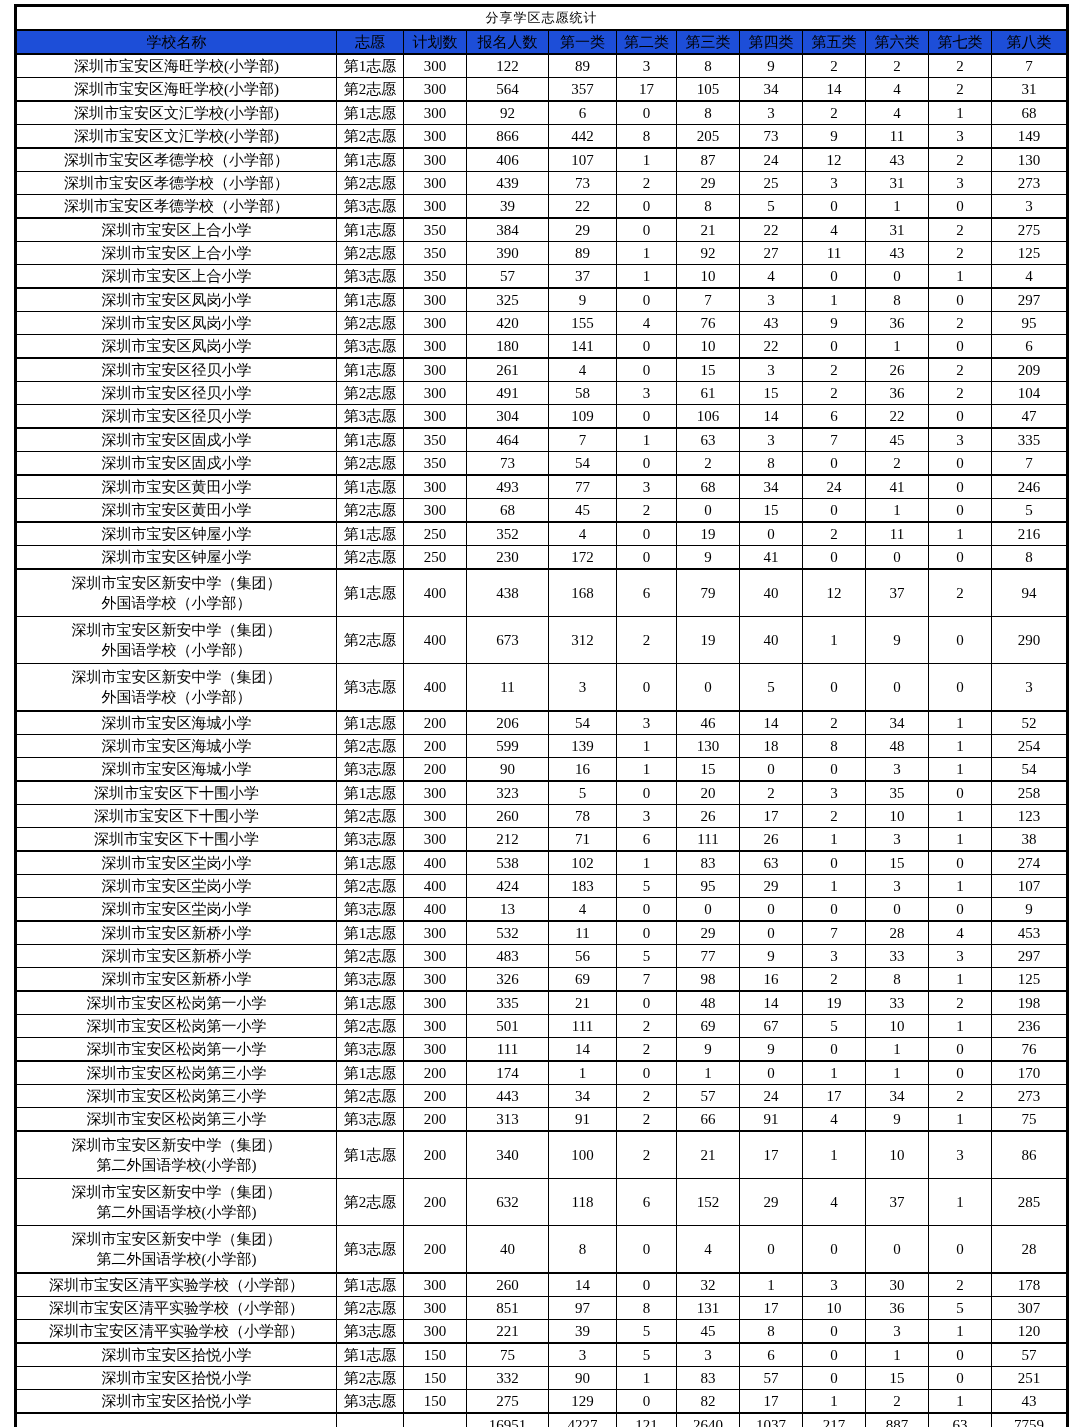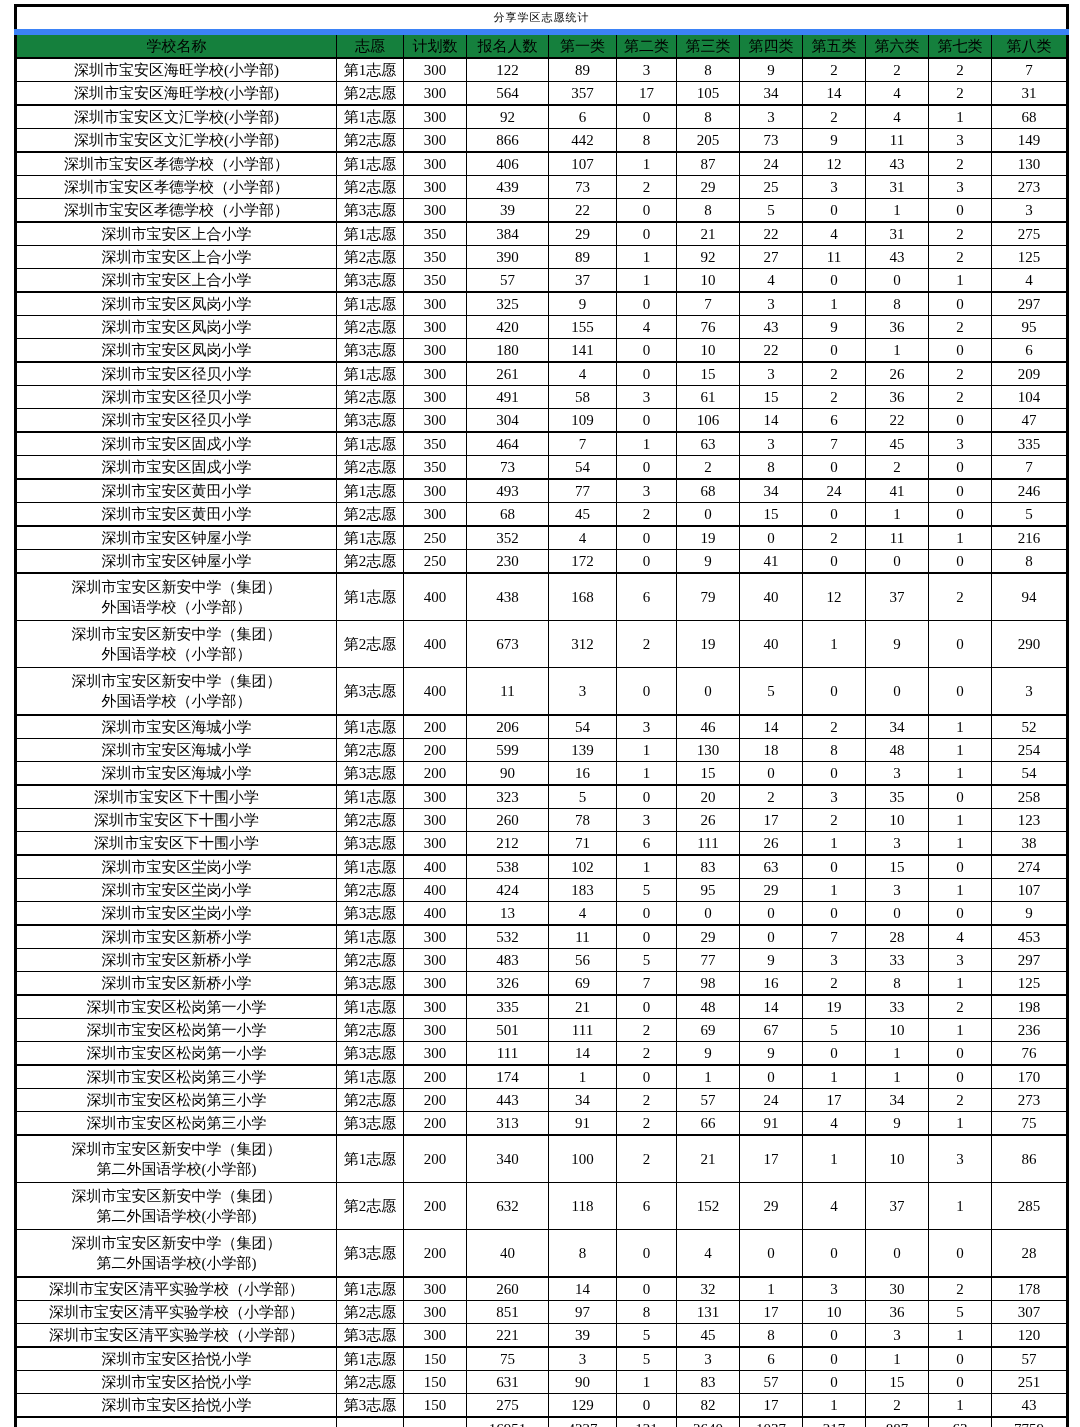--- a/index.html
+++ b/index.html
@@ -27,26 +27,26 @@
     vertical-align: middle;
     font-weight: normal;
     font-size: 15px;
     line-height: 1.25;
     height: 22px;
     padding: 0 2px;
     overflow: hidden;
     white-space: nowrap;
   }
   tr.title-row th {
-    border-bottom: 6px solid #3b82f6;
-    font-size: 11px;
+    border-bottom: 1px solid #3b82f6;
+    font-size: 13px;
     letter-spacing: 1px;
   }
   tr.header-row th {
-    background: #15803d;
+    background: #1d4ed8;
     border-bottom: 2px solid #000000;
     border-top: 2px solid #000000;
   }
   tr.group-end td {
     border-bottom: 2px solid #000000;
   }
   tr.two-line td {
     height: 46px;
   }
   tr.two-line .school-line {
@@ -810,21 +810,21 @@
           <td>6</td>
           <td>0</td>
           <td>1</td>
           <td>0</td>
           <td>57</td>
         </tr>
         <tr>
           <td>深圳市宝安区拾悦小学</td>
           <td>第2志愿</td>
           <td>150</td>
-          <td>631</td>
+          <td>332</td>
           <td>90</td>
           <td>1</td>
           <td>83</td>
           <td>57</td>
           <td>0</td>
           <td>15</td>
           <td>0</td>
           <td>251</td>
         </tr>
         <tr class="group-end">

